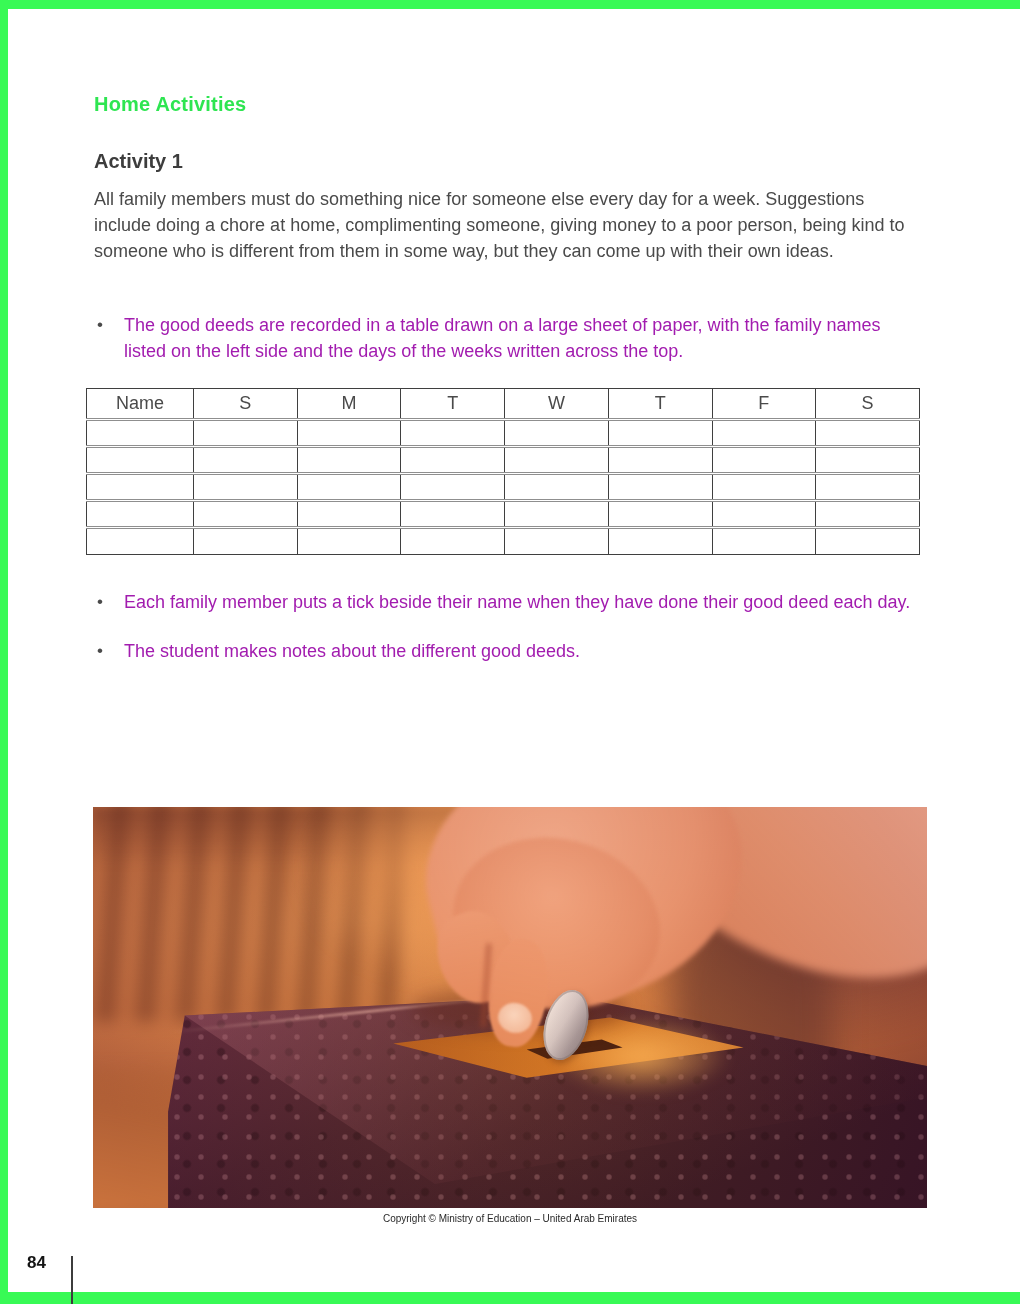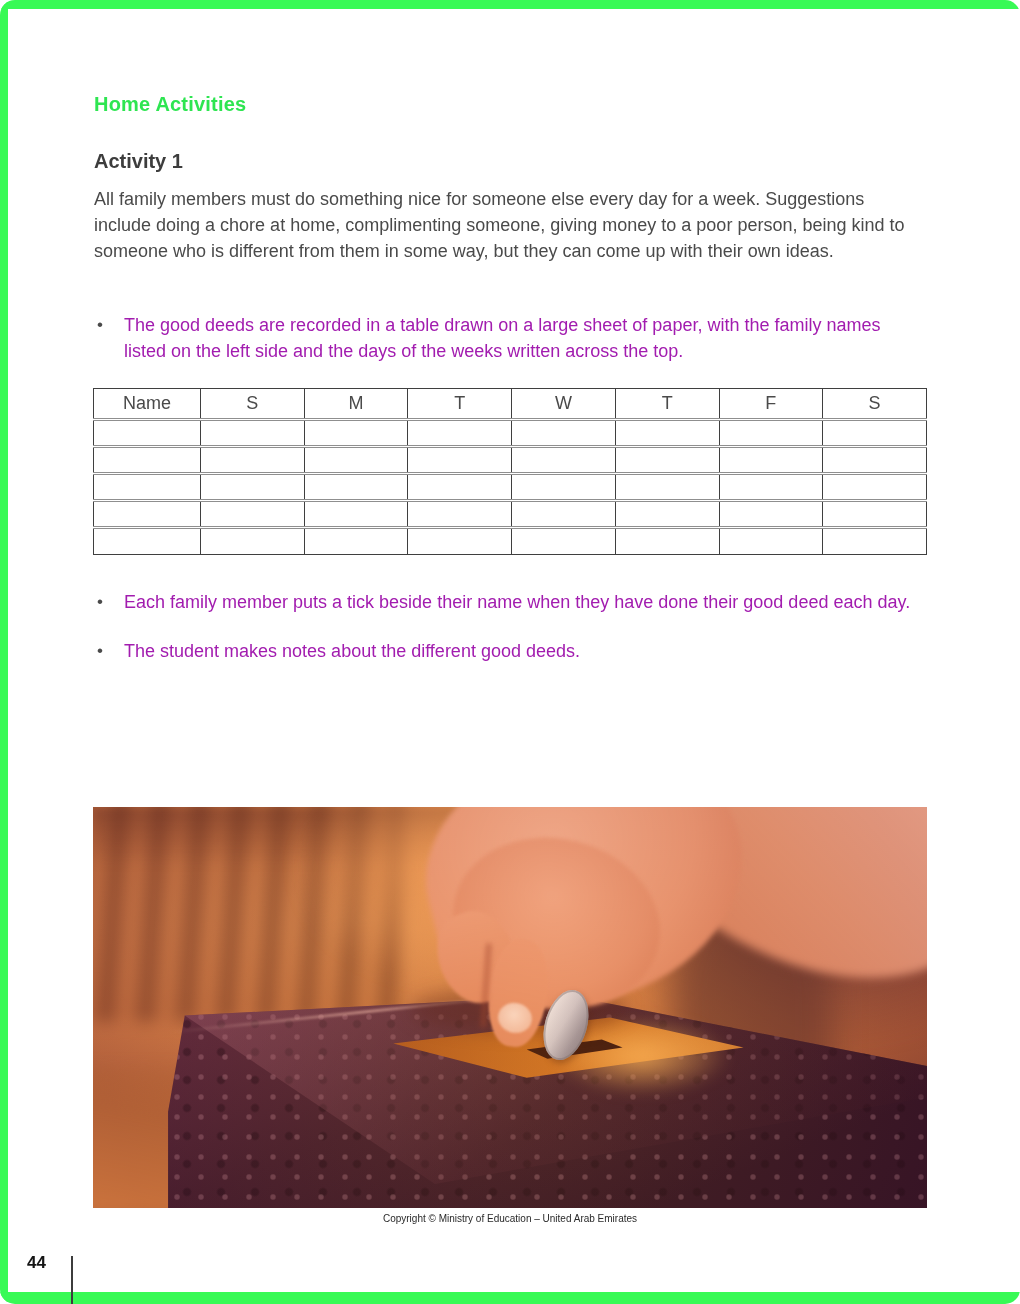--- a/index.html
+++ b/index.html
@@ -1,39 +1,39 @@
 <!DOCTYPE html>
 <html><head>
 <meta charset="utf-8">
 <style>
   * { margin:0; padding:0; box-sizing:border-box; }
   html,body { background:#ffffff; }
   body { font-family:"Liberation Sans", sans-serif; color:#474747; }
 
-  .page { position:relative; width:1020px; height:1304px; background:#ffffff; overflow:hidden;border-radius:15px; }
+  .page { position:relative; width:1020px; height:1304px; background:#ffffff; overflow:hidden; }
 
   
   .frame-top    { position:absolute; left:0; top:0; width:100%; height:9px; background:#38fa55; }
   .frame-left   { position:absolute; left:0; top:0; width:8px; height:100%; background:#38fa55; }
   .frame-bottom { position:absolute; left:0; bottom:0; width:100%; height:12px; background:#38fa55; }
 
   .section-title { position:absolute; left:94px; top:93px; font-size:20px; font-weight:bold; color:#2ee551; letter-spacing:.2px; }
   .activity-title{ position:absolute; left:94px; top:150px; font-size:20px; font-weight:bold; color:#3d3d3d; }
 
   .intro { position:absolute; left:94px; top:186px; width:814px; font-size:18px; line-height:26px; color:#4a4a4a; }
 
   .bullets { position:absolute; left:94px; width:822px; list-style:none; }
   .bullets li { position:relative; padding-left:30px; font-size:18px; line-height:26px; color:#a21caf; margin-bottom:23px; }
   .bullets li:last-child { margin-bottom:0; }
   .bullets li::before { content:"•"; position:absolute; left:3px; top:0; font-size:17px; color:#4a4a4a; }
   .bullets-1 { top:312px; }
   .bullets-2 { top:589px; }
 
   
-  .deeds-table { position:absolute; left:93px; top:388px; width:834px; border-collapse:collapse; table-layout:fixed; }
+  .deeds-table { position:absolute; left:86px; top:388px; width:834px; border-collapse:collapse; table-layout:fixed; }
   .deeds-table th, .deeds-table td {
     border-left:1.5px solid #3f3f3f; border-right:1.5px solid #3f3f3f;
     border-bottom:3px double #8f8f8f;
     font-size:18px; font-weight:normal; color:#4a4a4a; text-align:center; padding:0;
   }
   .deeds-table th { height:31px; border-top:1.5px solid #3f3f3f; }
   .deeds-table td { height:27px; }
   .deeds-table tr:last-child td { border-bottom:1.5px solid #3f3f3f; }
   .deeds-table col.name-col { width:107px; }
 
@@ -225,16 +225,16 @@
     <div class="ph-finger-mid"></div>
     <div class="ph-coin"></div>
     <div class="ph-finger-index"></div>
     <div class="ph-crease"></div>
     <div class="ph-nail"></div>
     <div class="ph-tint"></div>
   </div>
 
   <div class="copyright">Copyright © Ministry of Education – United Arab Emirates</div>
 
-  <span class="page-number">44</span>
+  <span class="page-number">84</span>
   <div class="footer-rule"></div>
 
 </div>
 
 </body></html>

